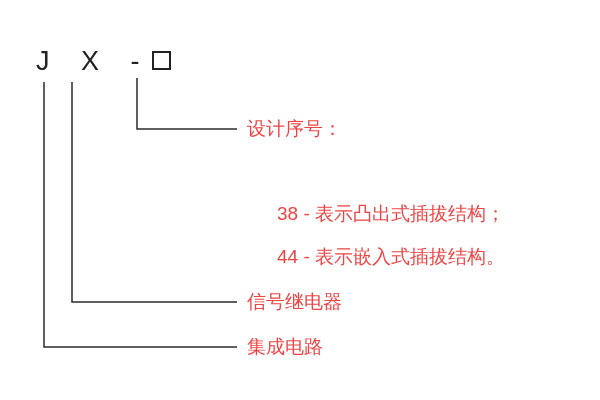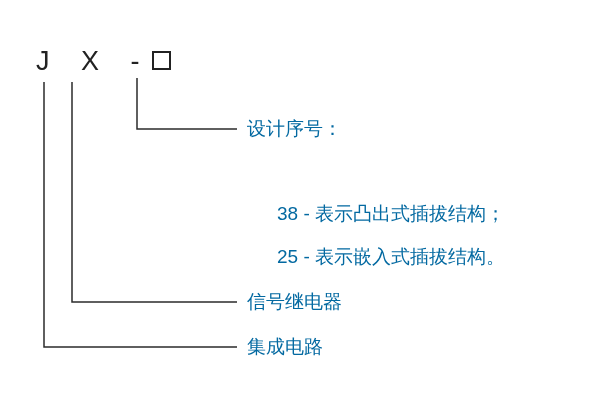--- a/index.html
+++ b/index.html
@@ -43,21 +43,21 @@
     width: 15px;
     height: 15px;
     border: 2px solid #222222;
     margin-left: 0px;
     margin-top: -3px;
     background: #ffffff;
   }
   .label {
     position: absolute;
     font-size: 19px;
-    color: #0369a1;
+    color: #ef4444;
     white-space: nowrap;
     line-height: 22px;
   }
 </style>
 </head>
 <body>
 
 <div class="stage">
 
   <svg class="lines" width="600" height="400" viewBox="0 0 600 400">
@@ -72,19 +72,19 @@
   <div class="model-code">
     <span class="model-prefix">J X -</span>
     <span class="ph-box"></span>
   </div>
 
   <div class="label" style="left:247px; top:118px;">设计序号：</div>
 
 
   <div class="label" style="left:277px; top:203px;">38 - 表示凸出式插拔结构；</div>
 
-  <div class="label" style="left:277px; top:246px;">25 - 表示嵌入式插拔结构。</div>
+  <div class="label" style="left:277px; top:246px;">44 - 表示嵌入式插拔结构。</div>
 
   <div class="label" style="left:247px; top:291px;">信号继电器</div>
 
   <div class="label" style="left:247px; top:336px;">集成电路</div>
 
 </div>
 
 </body></html>

